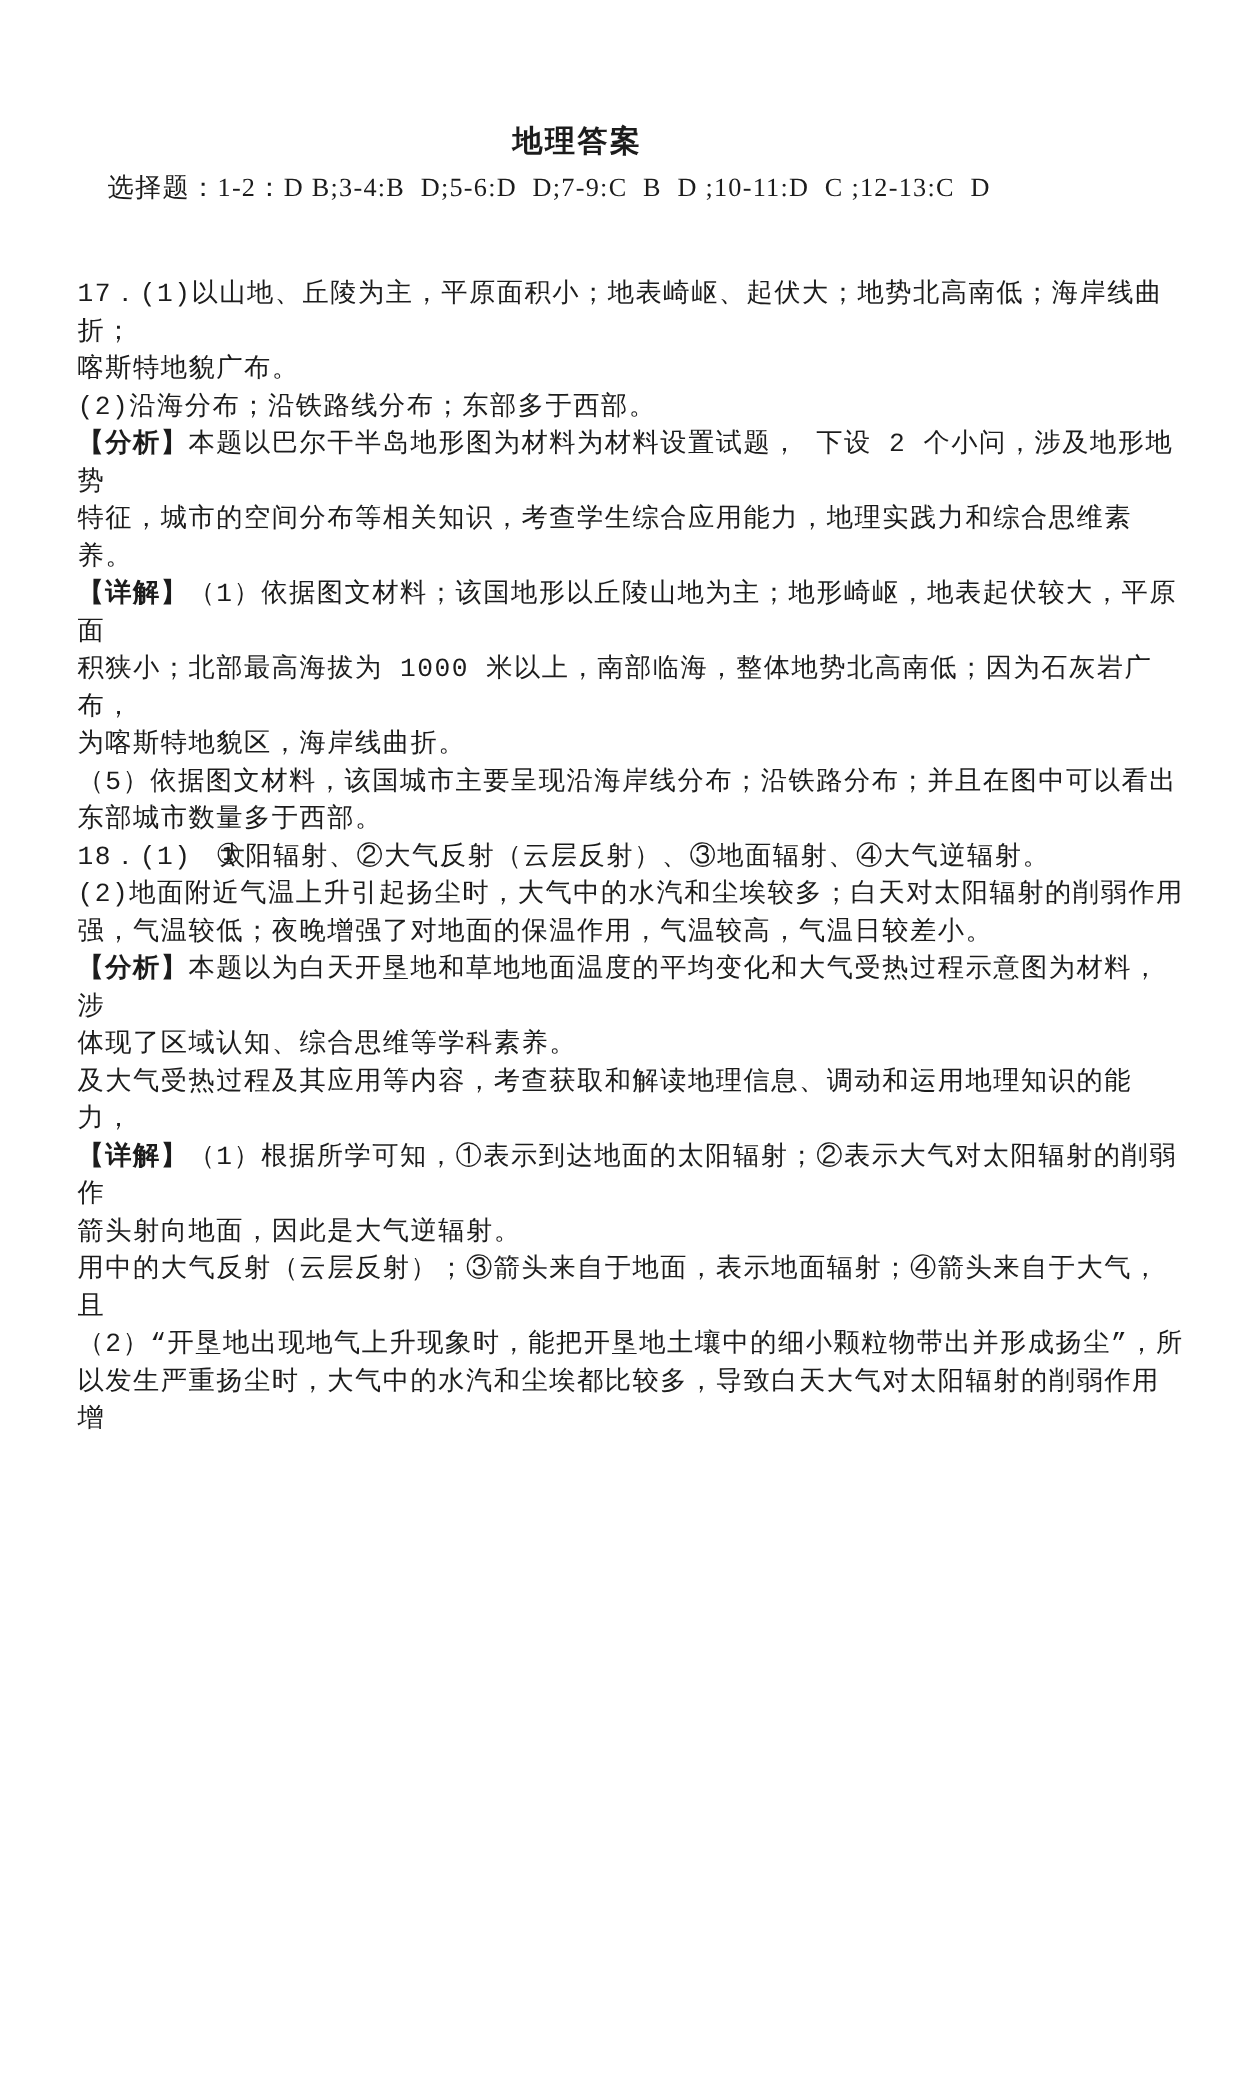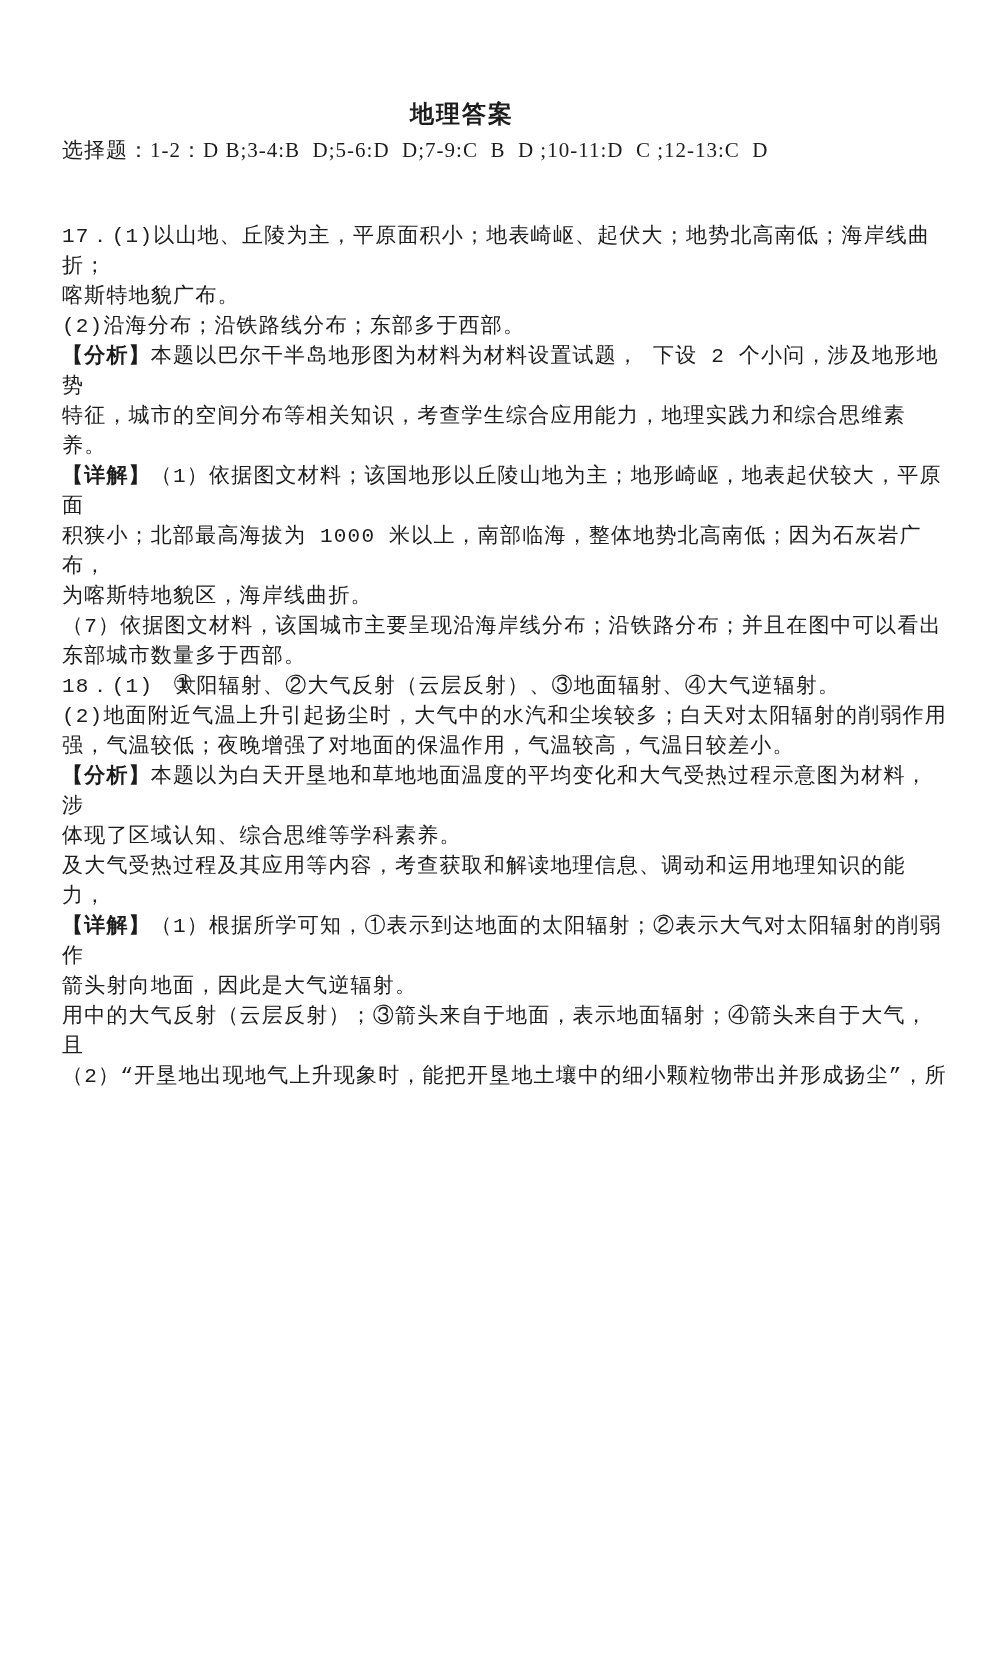--- a/index.html
+++ b/index.html
@@ -28,20 +28,21 @@
     font-weight: bold;
     line-height: 30px;
     letter-spacing: 2px;
     white-space: pre;
   }
   .akey-line {
     font-size: 21px;
     line-height: 42px;
     letter-spacing: 1px;
     white-space: pre-wrap;
+    margin-left: 24px;
   }
   .body-text { margin-top: 51px; }
   .body-line {
     font-size: 21px;
     line-height: 30px;
     letter-spacing: 1.2px;
     white-space: pre-wrap;
     font-family: Liberation Mono, monospace;
   }
   .body-line b { font-weight: bold; }
@@ -65,27 +66,28 @@
     <div class="akey-line">选择题：1-2：D B;3-4:B  D;5-6:D  D;7-9:C  B  D ;10-11:D  C ;12-13:C  D</div>
     <div class="body-text">
         <div class="body-line">17．(1)以山地、丘陵为主，平原面积小；地表崎岖、起伏大；地势北高南低；海岸线曲折；</div>
         <div class="body-line">喀斯特地貌广布。</div>
         <div class="body-line">(2)沿海分布；沿铁路线分布；东部多于西部。</div>
         <div class="body-line"><b>【分析】</b>本题以巴尔干半岛地形图为材料为材料设置试题， 下设 2 个小问，涉及地形地势</div>
         <div class="body-line">特征，城市的空间分布等相关知识，考查学生综合应用能力，地理实践力和综合思维素养。</div>
         <div class="body-line"><b>【详解】</b>（1）依据图文材料；该国地形以丘陵山地为主；地形崎岖，地表起伏较大，平原面</div>
         <div class="body-line">积狭小；北部最高海拔为 1000 米以上，南部临海，整体地势北高南低；因为石灰岩广布，</div>
         <div class="body-line">为喀斯特地貌区，海岸线曲折。</div>
-        <div class="body-line">（7）依据图文材料，该国城市主要呈现沿海岸线分布；沿铁路分布；并且在图中可以看出</div>
+        <div class="body-line">（5）依据图文材料，该国城市主要呈现沿海岸线分布；沿铁路分布；并且在图中可以看出</div>
         <div class="body-line">东部城市数量多于西部。</div>
         <div class="body-line">18．(1)　<span class="overlap"><span class="base">太</span><span class="over">①</span></span>阳辐射、②大气反射（云层反射）、③地面辐射、④大气逆辐射。</div>
         <div class="body-line">(2)地面附近气温上升引起扬尘时，大气中的水汽和尘埃较多；白天对太阳辐射的削弱作用</div>
         <div class="body-line">强，气温较低；夜晚增强了对地面的保温作用，气温较高，气温日较差小。</div>
         <div class="body-line"><b>【分析】</b>本题以为白天开垦地和草地地面温度的平均变化和大气受热过程示意图为材料，涉</div>
         <div class="body-line">体现了区域认知、综合思维等学科素养。</div>
         <div class="body-line">及大气受热过程及其应用等内容，考查获取和解读地理信息、调动和运用地理知识的能力，</div>
         <div class="body-line"><b>【详解】</b>（1）根据所学可知，①表示到达地面的太阳辐射；②表示大气对太阳辐射的削弱作</div>
         <div class="body-line">箭头射向地面，因此是大气逆辐射。</div>
         <div class="body-line">用中的大气反射（云层反射）；③箭头来自于地面，表示地面辐射；④箭头来自于大气，且</div>
         <div class="body-line">（2）“开垦地出现地气上升现象时，能把开垦地土壤中的细小颗粒物带出并形成扬尘”，所</div>
+        <div class="body-line">以发生严重扬尘时，大气中的水汽和尘埃都比较多，导致白天大气对太阳辐射的削弱作用增</div>
       </div>
   </div>
 </div>
 
 </body></html>

